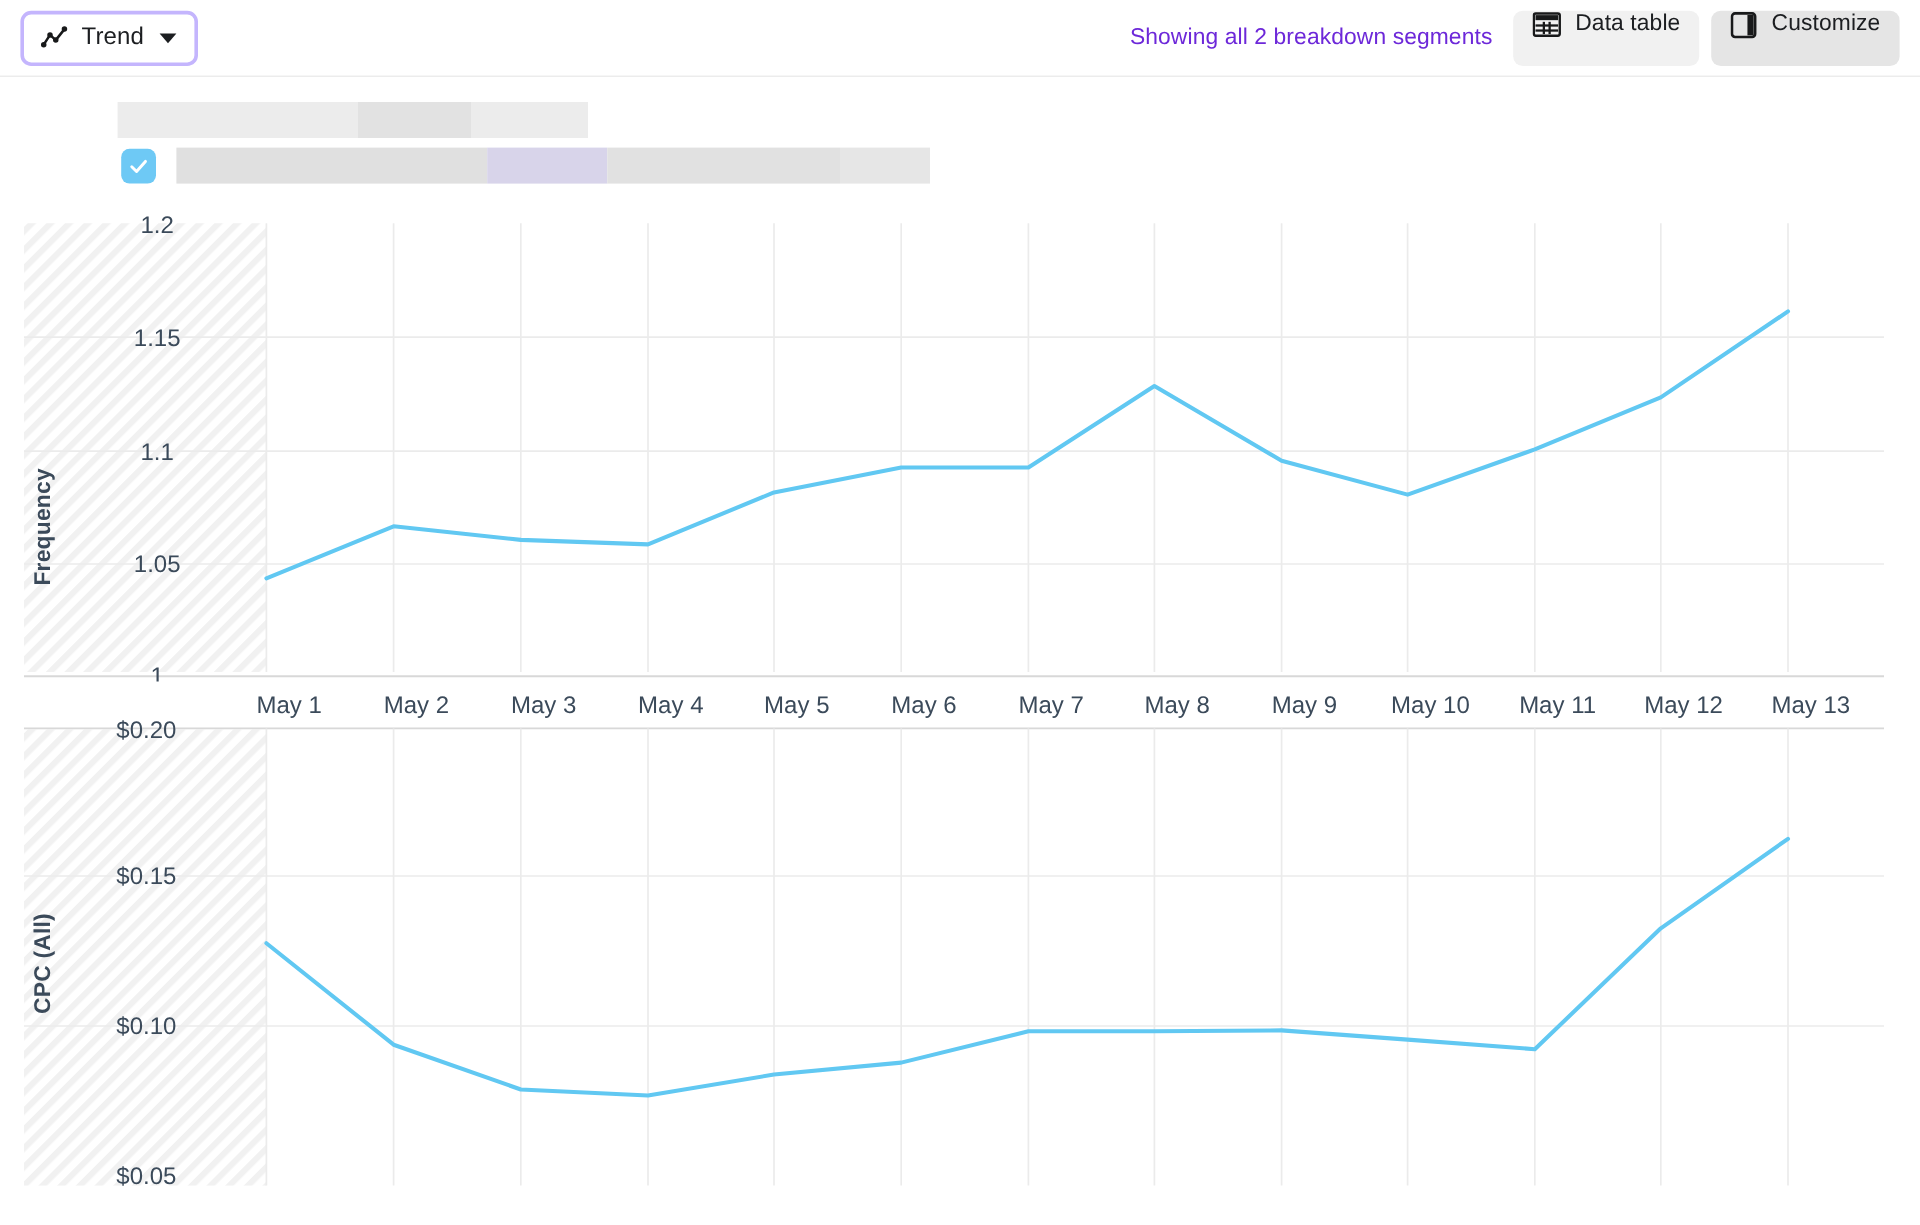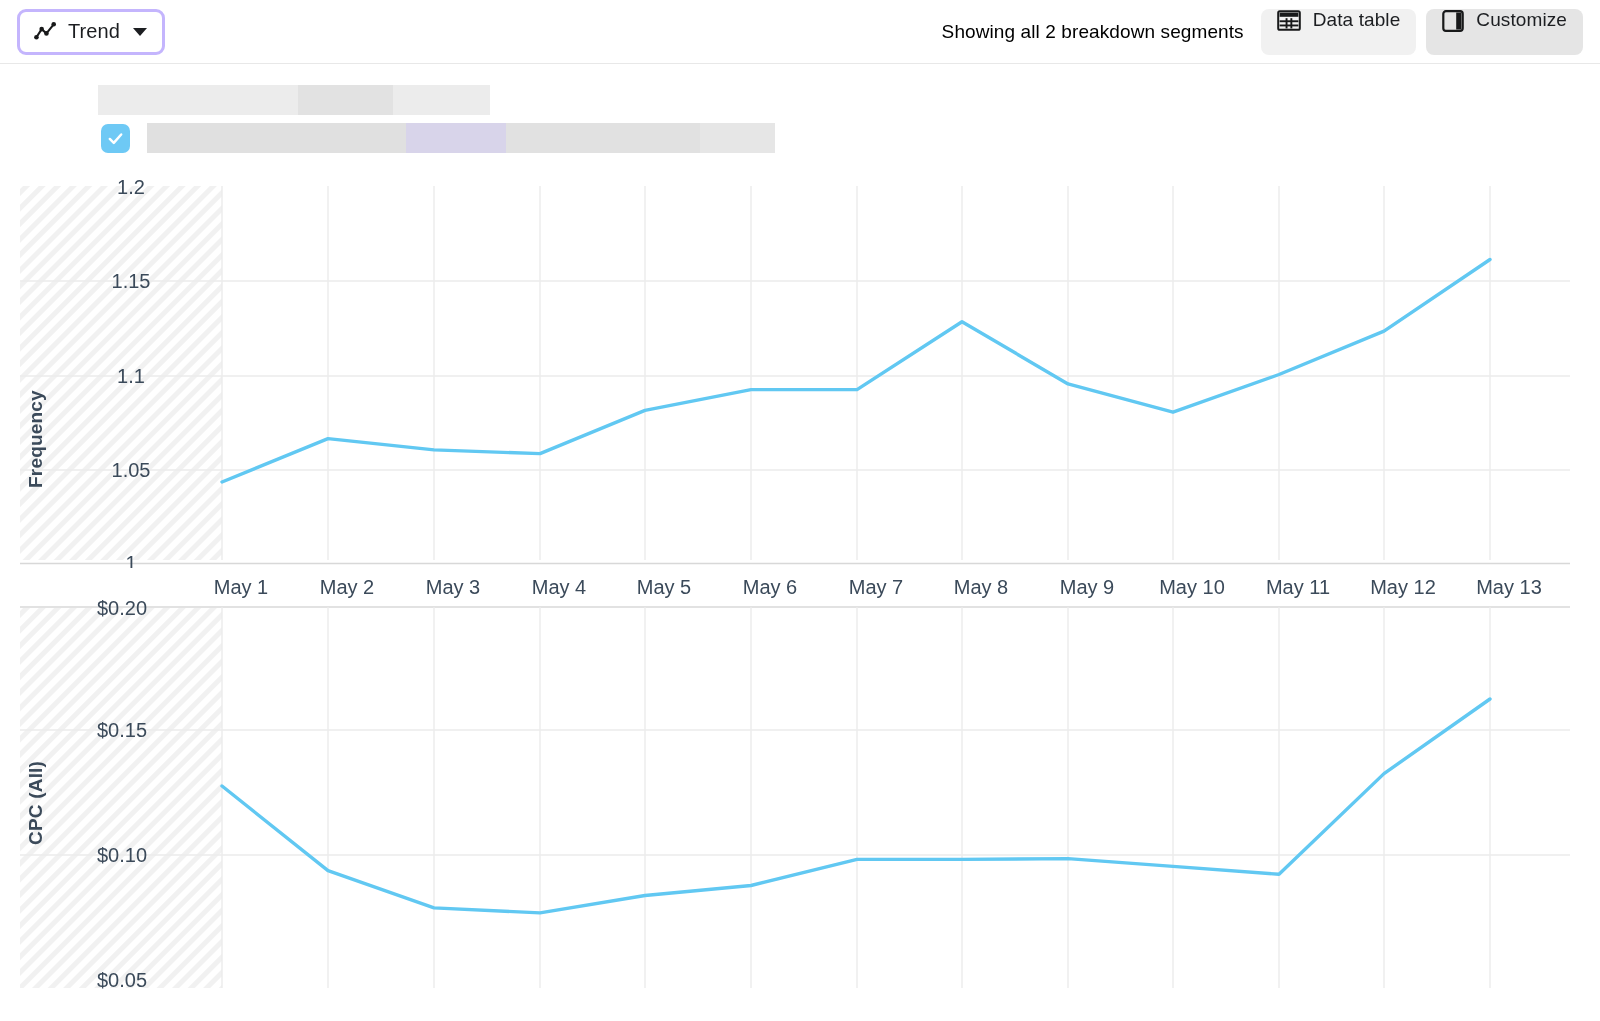--- a/index.html
+++ b/index.html
@@ -57,21 +57,21 @@
 
   .toolbar-right {
     margin-left: auto;
     display: flex;
     align-items: center;
     padding-right: 17px;
     gap: 10px;
   }
   .breakdown-note {
     font-size: 19px;
-    color: #000000;
+    color: #6d28d9;
     letter-spacing: .1px;
     margin-right: 7px;
   }
   .tb-btn {
     height: 46px;
     border: none;
     border-radius: 8px;
     display: flex;
     align-items: flex-start;
     gap: 12px;

